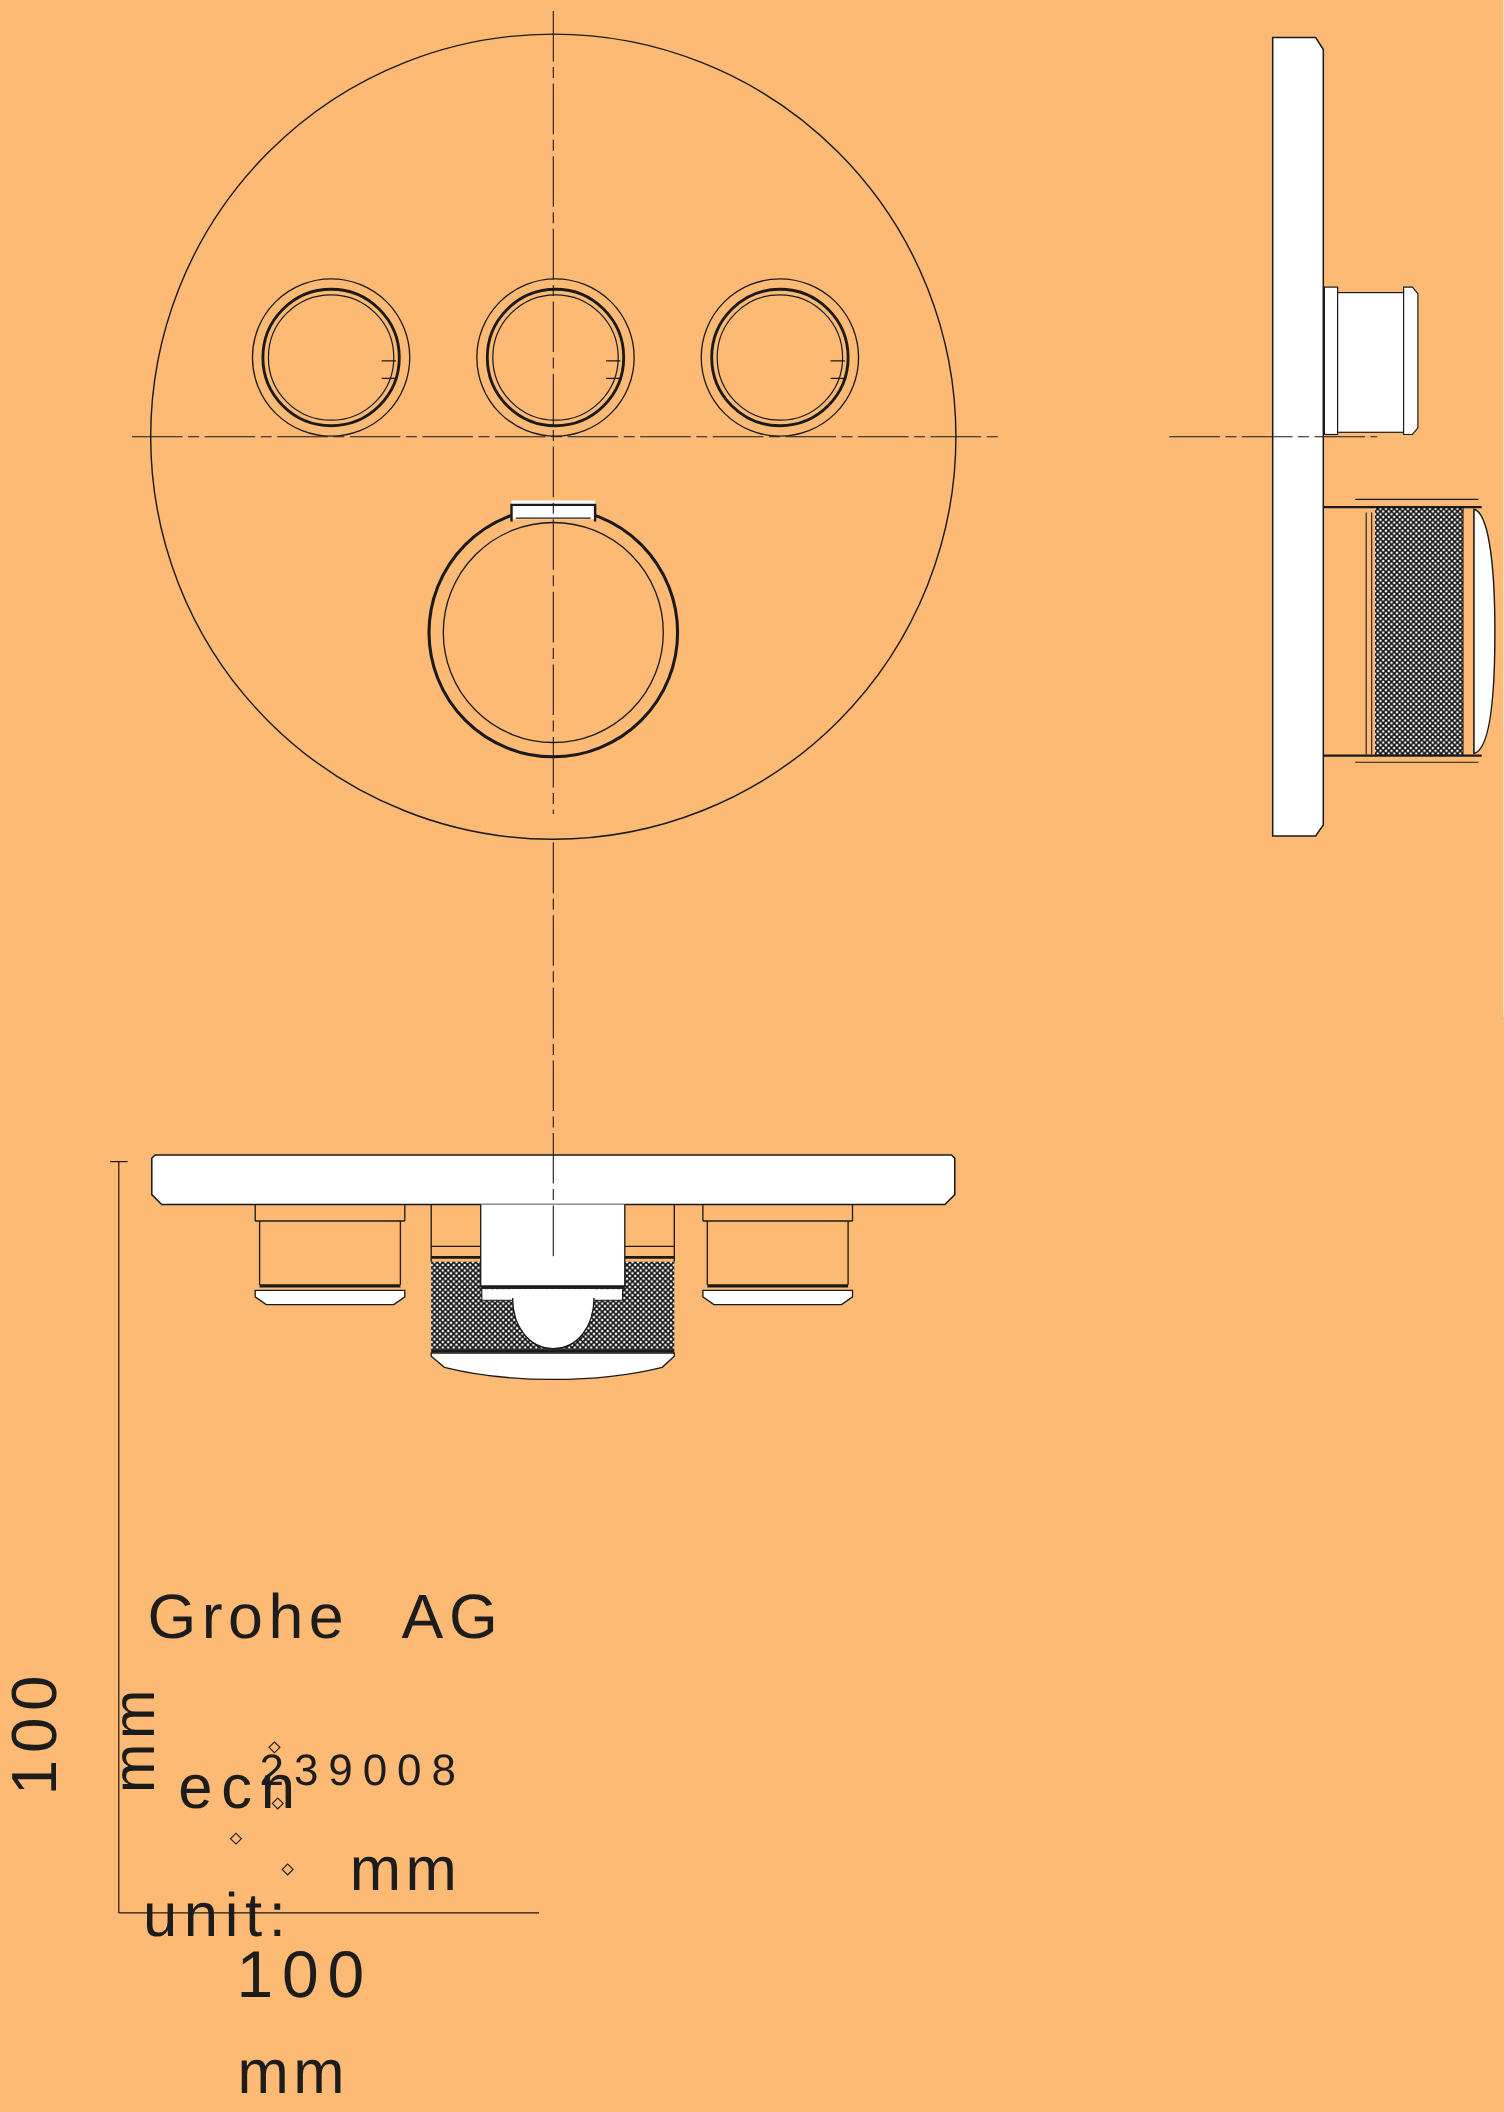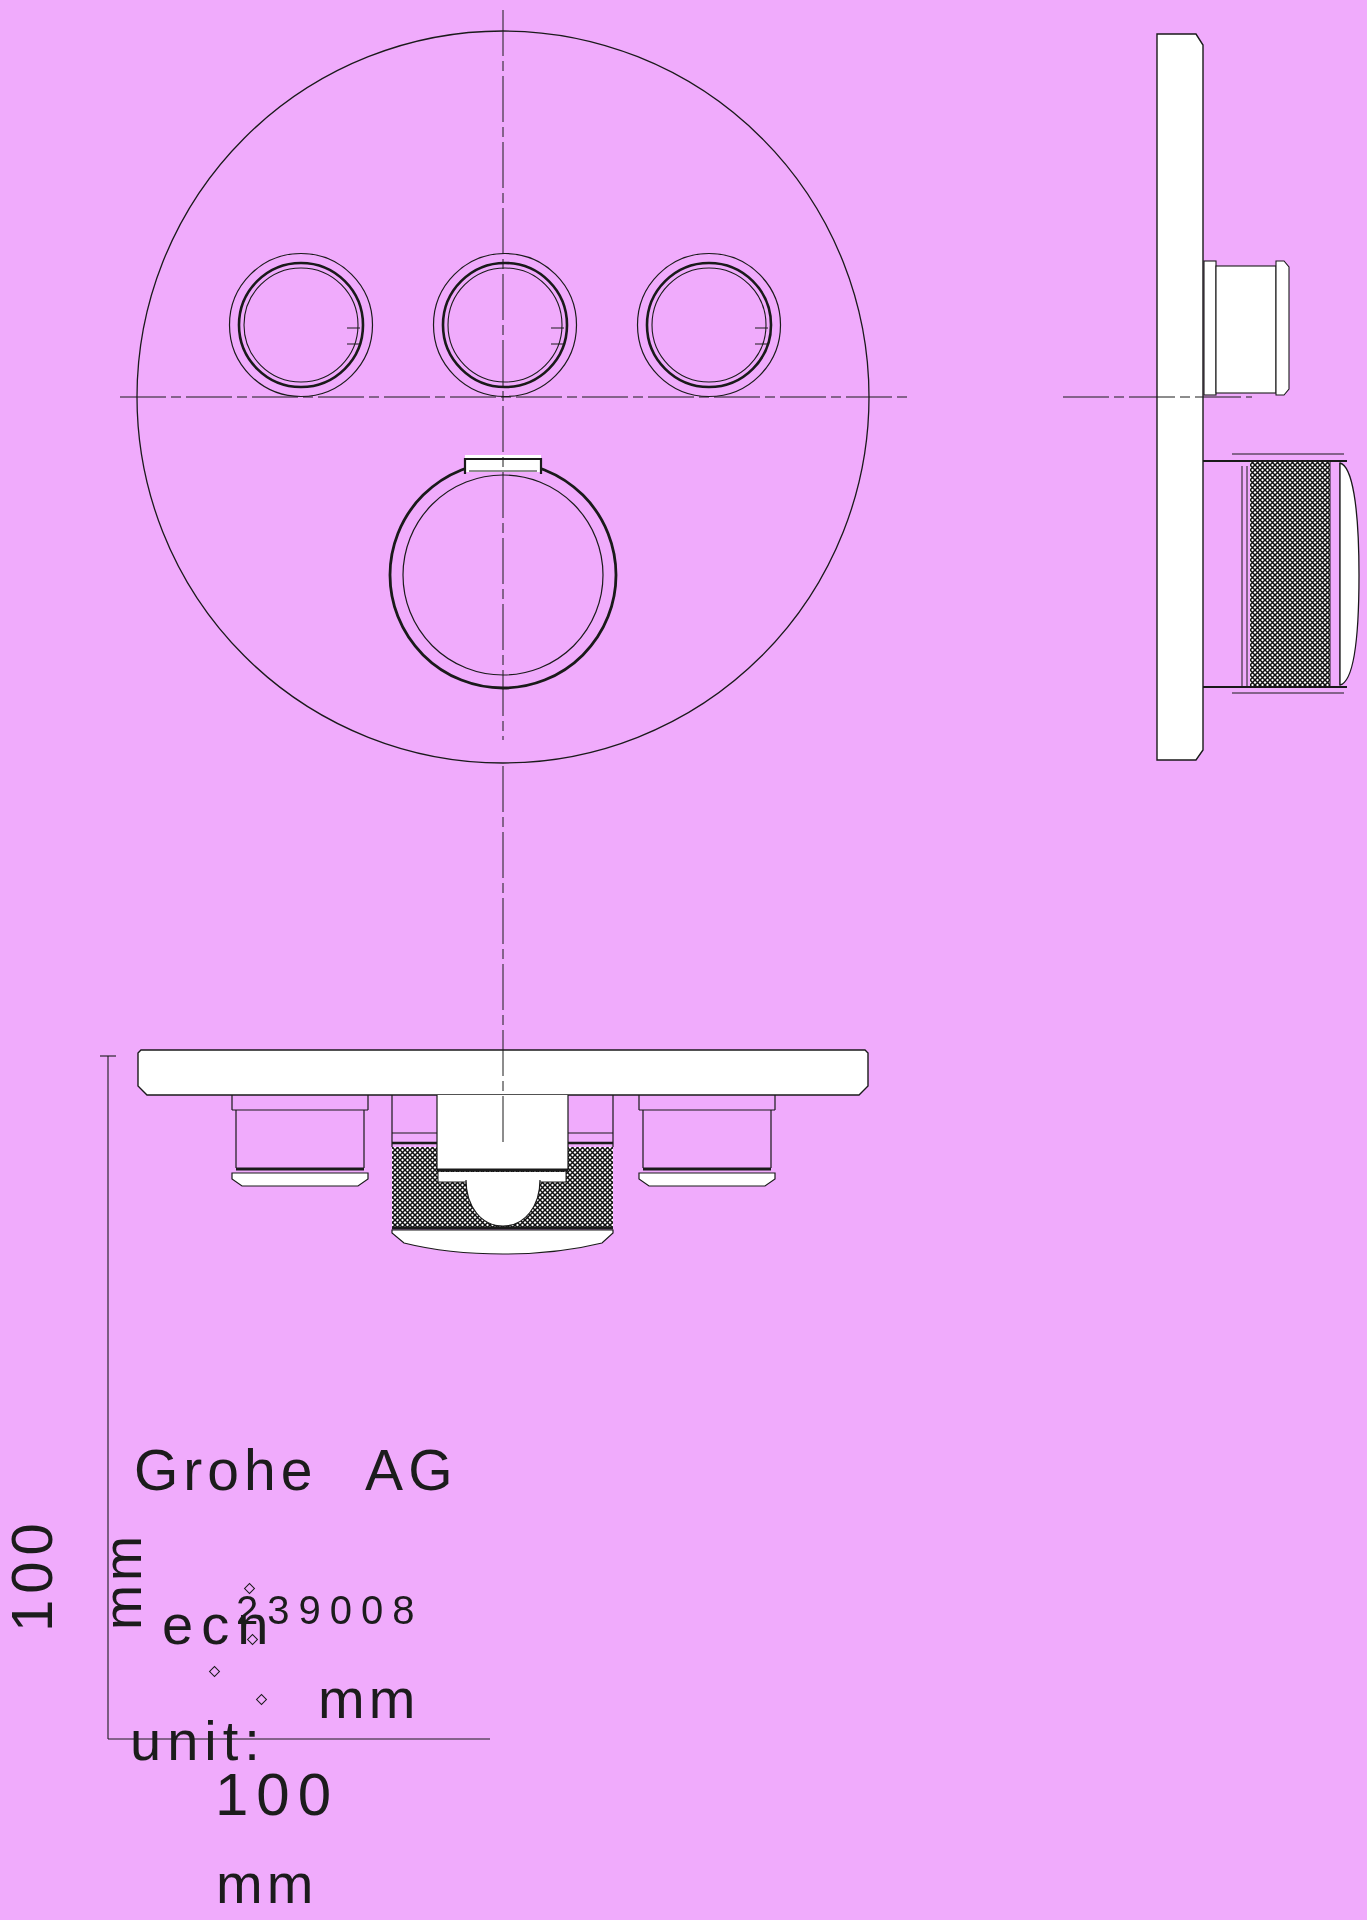--- a/index.html
+++ b/index.html
@@ -1,16 +1,16 @@
 <!DOCTYPE html>
 <html><head>
 <meta charset="utf-8">
 <style>
   html,body{margin:0;padding:0;background:#ffffff;}
-  .sheet{position:relative;width:1367px;height:1920px;background:#f0abfc;overflow:hidden;}
+  .sheet{position:relative;width:1367px;height:1920px;background:#fdba74;overflow:hidden;}
   .sheet svg{position:absolute;left:0;top:0;}
   .cad-text{
     position:absolute;
     font-family:"Liberation Sans", sans-serif;
     color:#1c1c1c;
     white-space:nowrap;
     line-height:1.05;
   }
   .t-manufacturer{left:134px;top:1441px;font-size:57px;letter-spacing:5px;word-spacing:30px;}
   .t-partnumber{left:134px;top:1506px;font-size:60px;letter-spacing:9px;}

